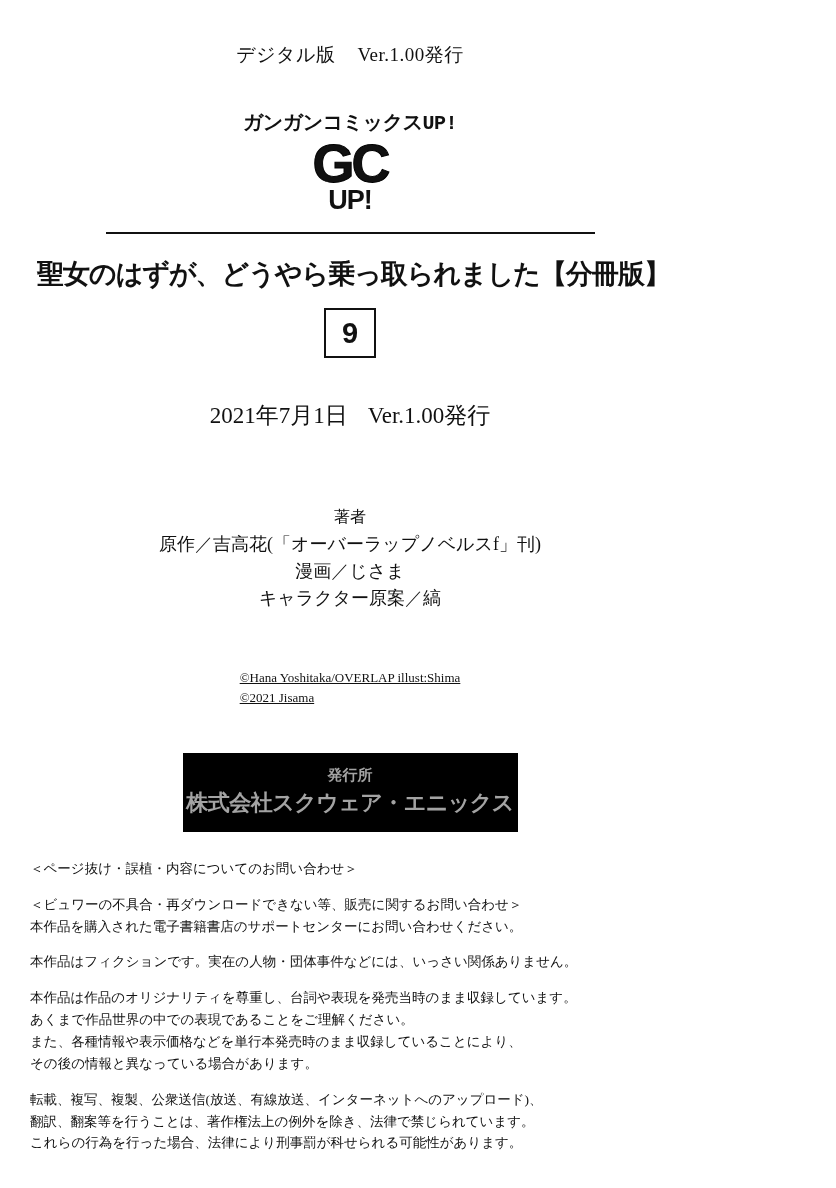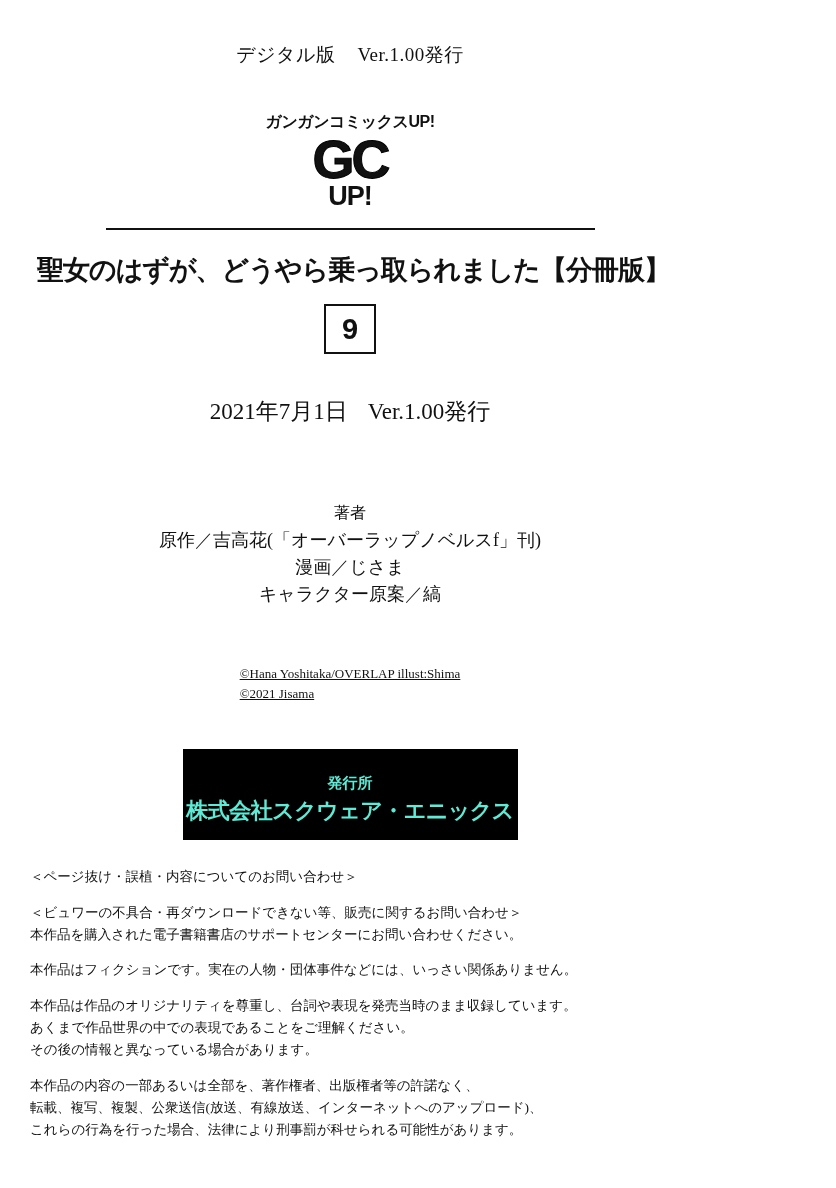--- a/index.html
+++ b/index.html
@@ -32,23 +32,23 @@
   }
   .version-line .sp { display: inline-block; width: 22px; }
 
   
   .logo-block {
     margin-top: 46px;
     text-align: center;
     line-height: 1;
   }
   .logo-top {
-    font-family: Liberation Sans, sans-serif;
-    font-weight: bold;
-    font-size: 16px;
+    font-family: Liberation Mono, monospace;
+    font-weight: bold;
+    font-size: 20px;
     letter-spacing: -0.5px;
     text-align: right;
   }
   .logo-gc {
     font-family: "Liberation Sans", sans-serif;
     font-weight: bold;
     font-size: 54px;
     letter-spacing: -3px;
     margin-top: 2px;
     line-height: 1.02;
@@ -116,23 +116,23 @@
     text-align: left;
     font-size: 13px;
     line-height: 1.55;
     text-decoration: underline;
   }
 
   .publisher-bar {
     margin-top: 45px;
     width: 335px;
     background: #000;
-    color: #5eead4;
-    text-align: center;
-    padding: 24px 0 14px 0;
+    color: #a3a3a3;
+    text-align: center;
+    padding: 12px 0 14px 0;
   }
   .publisher-bar .label {
     font-family: "Liberation Sans", sans-serif;
     font-weight: bold;
     font-size: 15px;
     line-height: 1.3;
   }
   .publisher-bar .name {
     font-family: "Liberation Sans", sans-serif;
     font-weight: bold;
@@ -206,24 +206,25 @@
       <div>本作品を購入された電子書籍書店のサポートセンターにお問い合わせください。</div>
     </div>
 
     <div class="block">
       <div>本作品はフィクションです。実在の人物・団体事件などには、いっさい関係ありません。</div>
     </div>
 
     <div class="block">
       <div>本作品は作品のオリジナリティを尊重し、台詞や表現を発売当時のまま収録しています。</div>
       <div>あくまで作品世界の中での表現であることをご理解ください。</div>
+      <div>また、各種情報や表示価格などを単行本発売時のまま収録していることにより、</div>
       <div>その後の情報と異なっている場合があります。</div>
     </div>
 
     <div class="block">
-      <div>本作品の内容の一部あるいは全部を、著作権者、出版権者等の許諾なく、</div>
       <div>転載、複写、複製、公衆送信(放送、有線放送、インターネットへのアップロード)、</div>
+      <div>翻訳、翻案等を行うことは、著作権法上の例外を除き、法律で禁じられています。</div>
       <div>これらの行為を行った場合、法律により刑事罰が科せられる可能性があります。</div>
     </div>
 
   </div>
 
 </div>
 
 </body></html>

